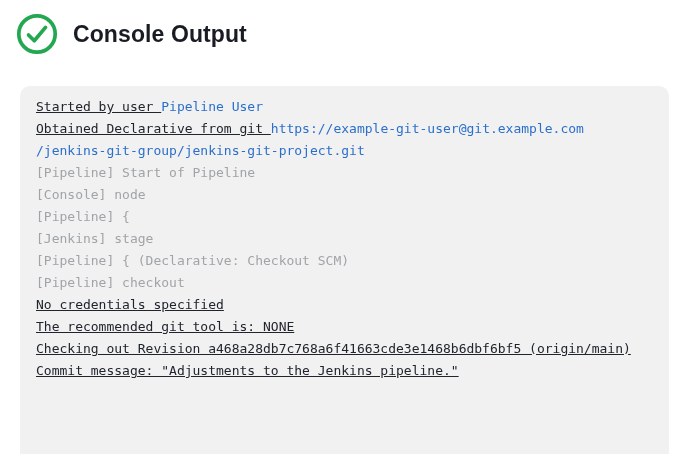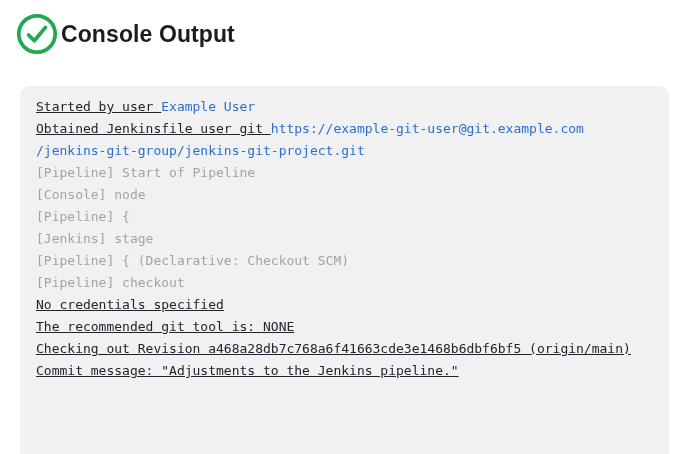--- a/index.html
+++ b/index.html
@@ -6,21 +6,21 @@
   html, body {
     width: 686px;
     height: 454px;
     overflow: hidden;
     background: #ffffff;
     font-family: "Liberation Sans", sans-serif;
   }
   .header {
     display: flex;
     align-items: center;
-    gap: 3px;
+    gap: 15px;
     margin: 13px 0 0 16px;
     height: 42px;
   }
   .status-icon {
     width: 42px;
     height: 42px;
     flex: 0 0 auto;
   }
   .page-title {
     font-size: 23px;
@@ -56,22 +56,22 @@
 
 <div class="header">
   <svg class="status-icon" viewBox="0 0 42 42" aria-hidden="true">
     <circle cx="21" cy="21" r="18.2" fill="none" stroke="#23A750" stroke-width="3.7"></circle>
     <path d="M12.5 22 L18.3 27.8 L29.5 14.4" fill="none" stroke="#23A750" stroke-width="3.7" stroke-linecap="round" stroke-linejoin="round"></path>
   </svg>
   <h1 class="page-title">Console Output</h1>
 </div>
 
 <div class="console-panel">
-    <div class="console-line"><span class="seg-plain">Started by user </span><a class="seg-link" href="#">Example User</a></div>
-    <div class="console-line"><span class="seg-plain">Obtained Jenkinsfile user git </span><a class="seg-link" href="#">https://example-git-user@git.example.com</a></div>
+    <div class="console-line"><span class="seg-plain">Started by user </span><a class="seg-link" href="#">Pipeline User</a></div>
+    <div class="console-line"><span class="seg-plain">Obtained Declarative from git </span><a class="seg-link" href="#">https://example-git-user@git.example.com</a></div>
     <div class="console-line"><a class="seg-link" href="#">/jenkins-git-group/jenkins-git-project.git</a></div>
     <div class="console-line"><span class="seg-muted">[Pipeline] Start of Pipeline</span></div>
     <div class="console-line"><span class="seg-muted">[Console] node</span></div>
     <div class="console-line"><span class="seg-muted">[Pipeline] {</span></div>
     <div class="console-line"><span class="seg-muted">[Jenkins] stage</span></div>
     <div class="console-line"><span class="seg-muted">[Pipeline] { (Declarative: Checkout SCM)</span></div>
     <div class="console-line"><span class="seg-muted">[Pipeline] checkout</span></div>
     <div class="console-line"><span class="seg-plain">No credentials specified</span></div>
     <div class="console-line"><span class="seg-plain">The recommended git tool is: NONE</span></div>
     <div class="console-line"><span class="seg-plain">Checking out Revision a468a28db7c768a6f41663cde3e1468b6dbf6bf5 (origin/main)</span></div>

